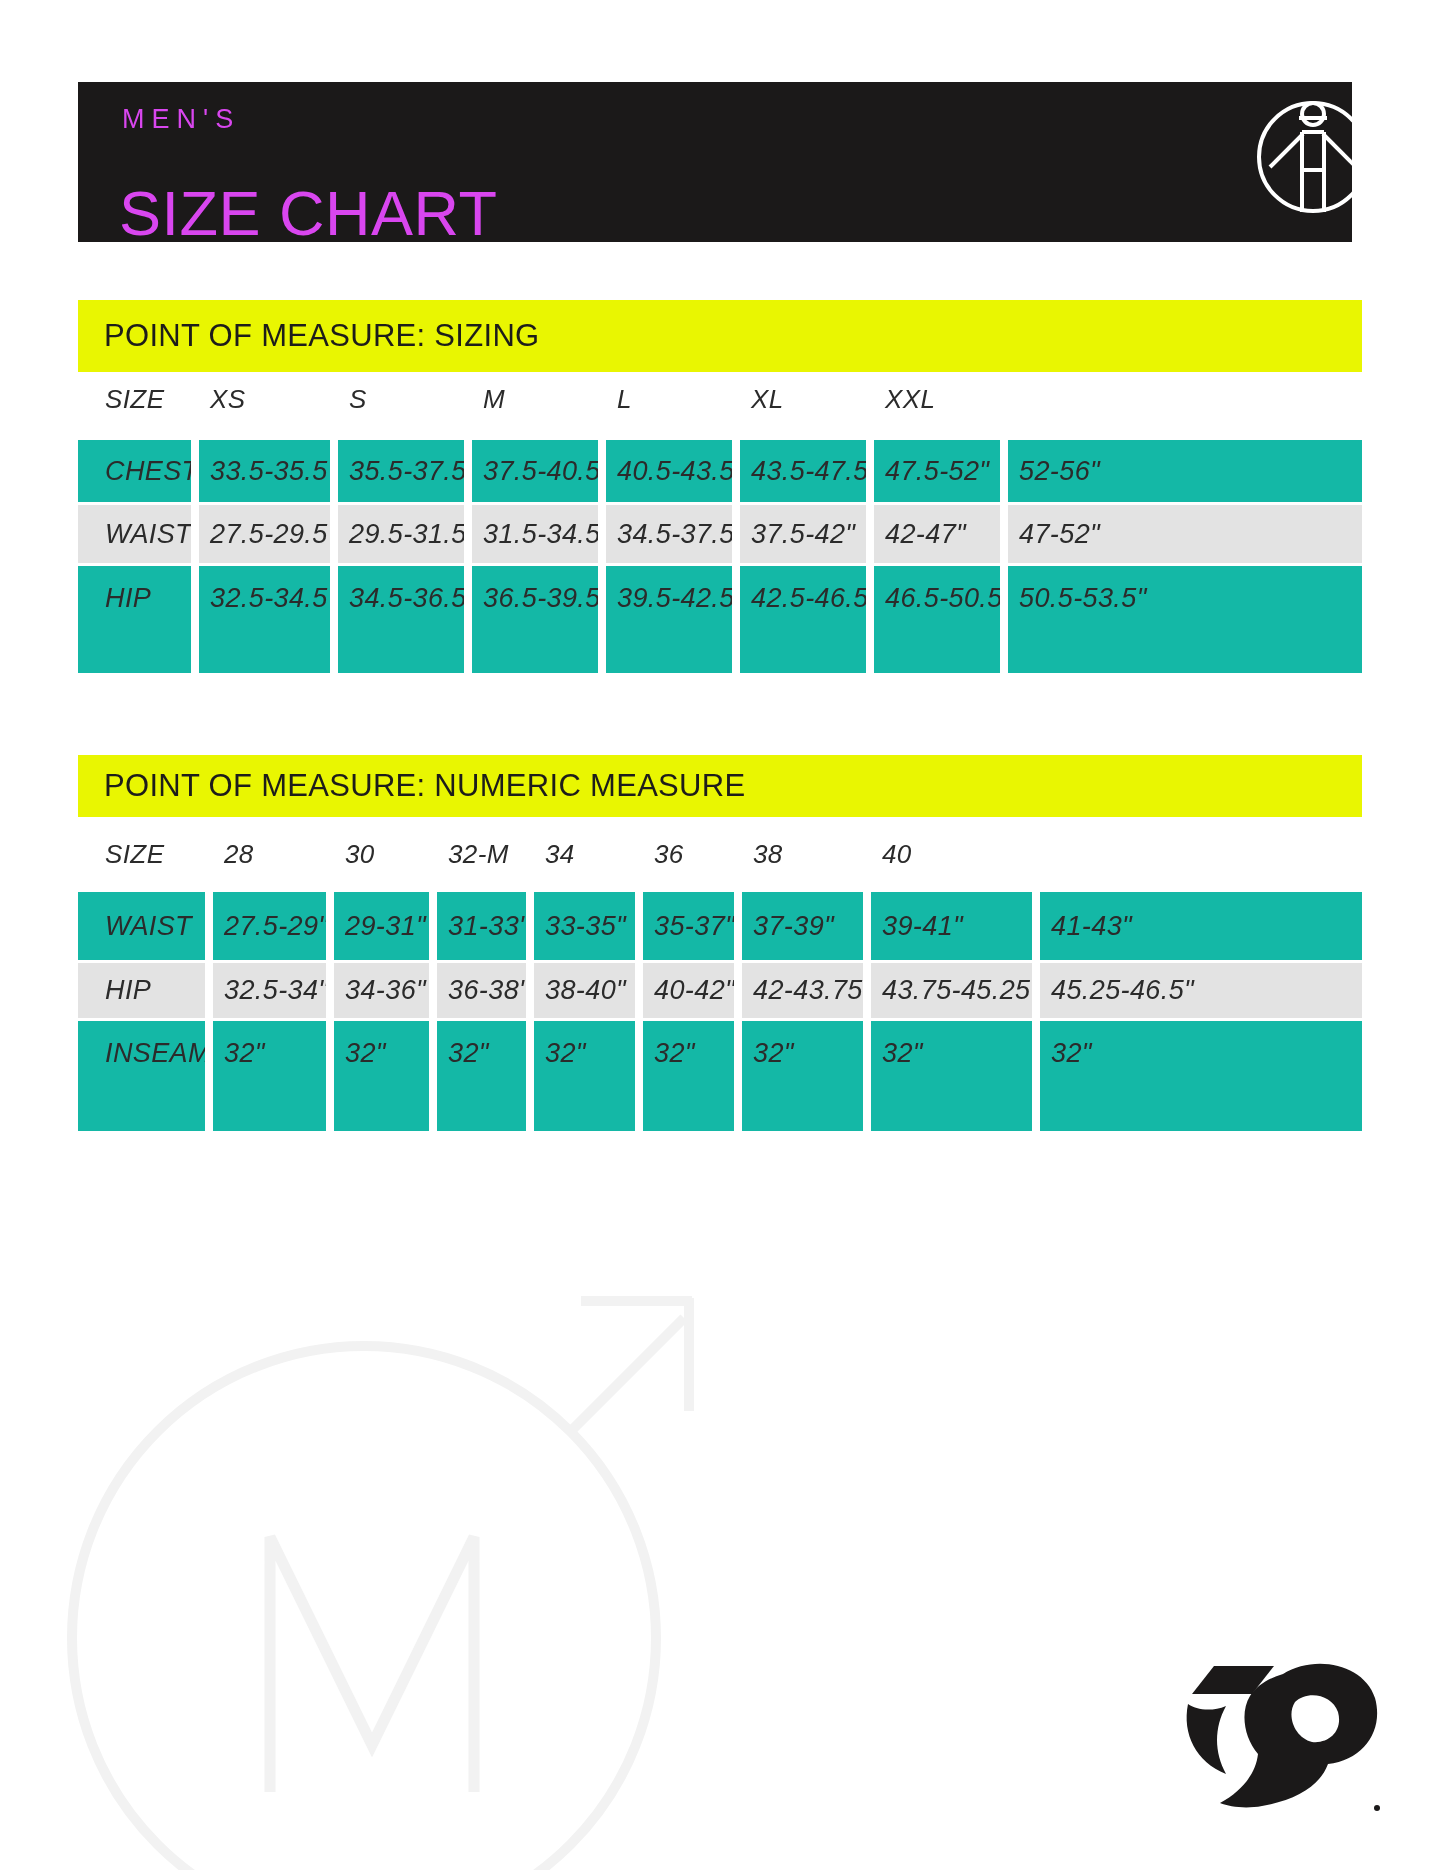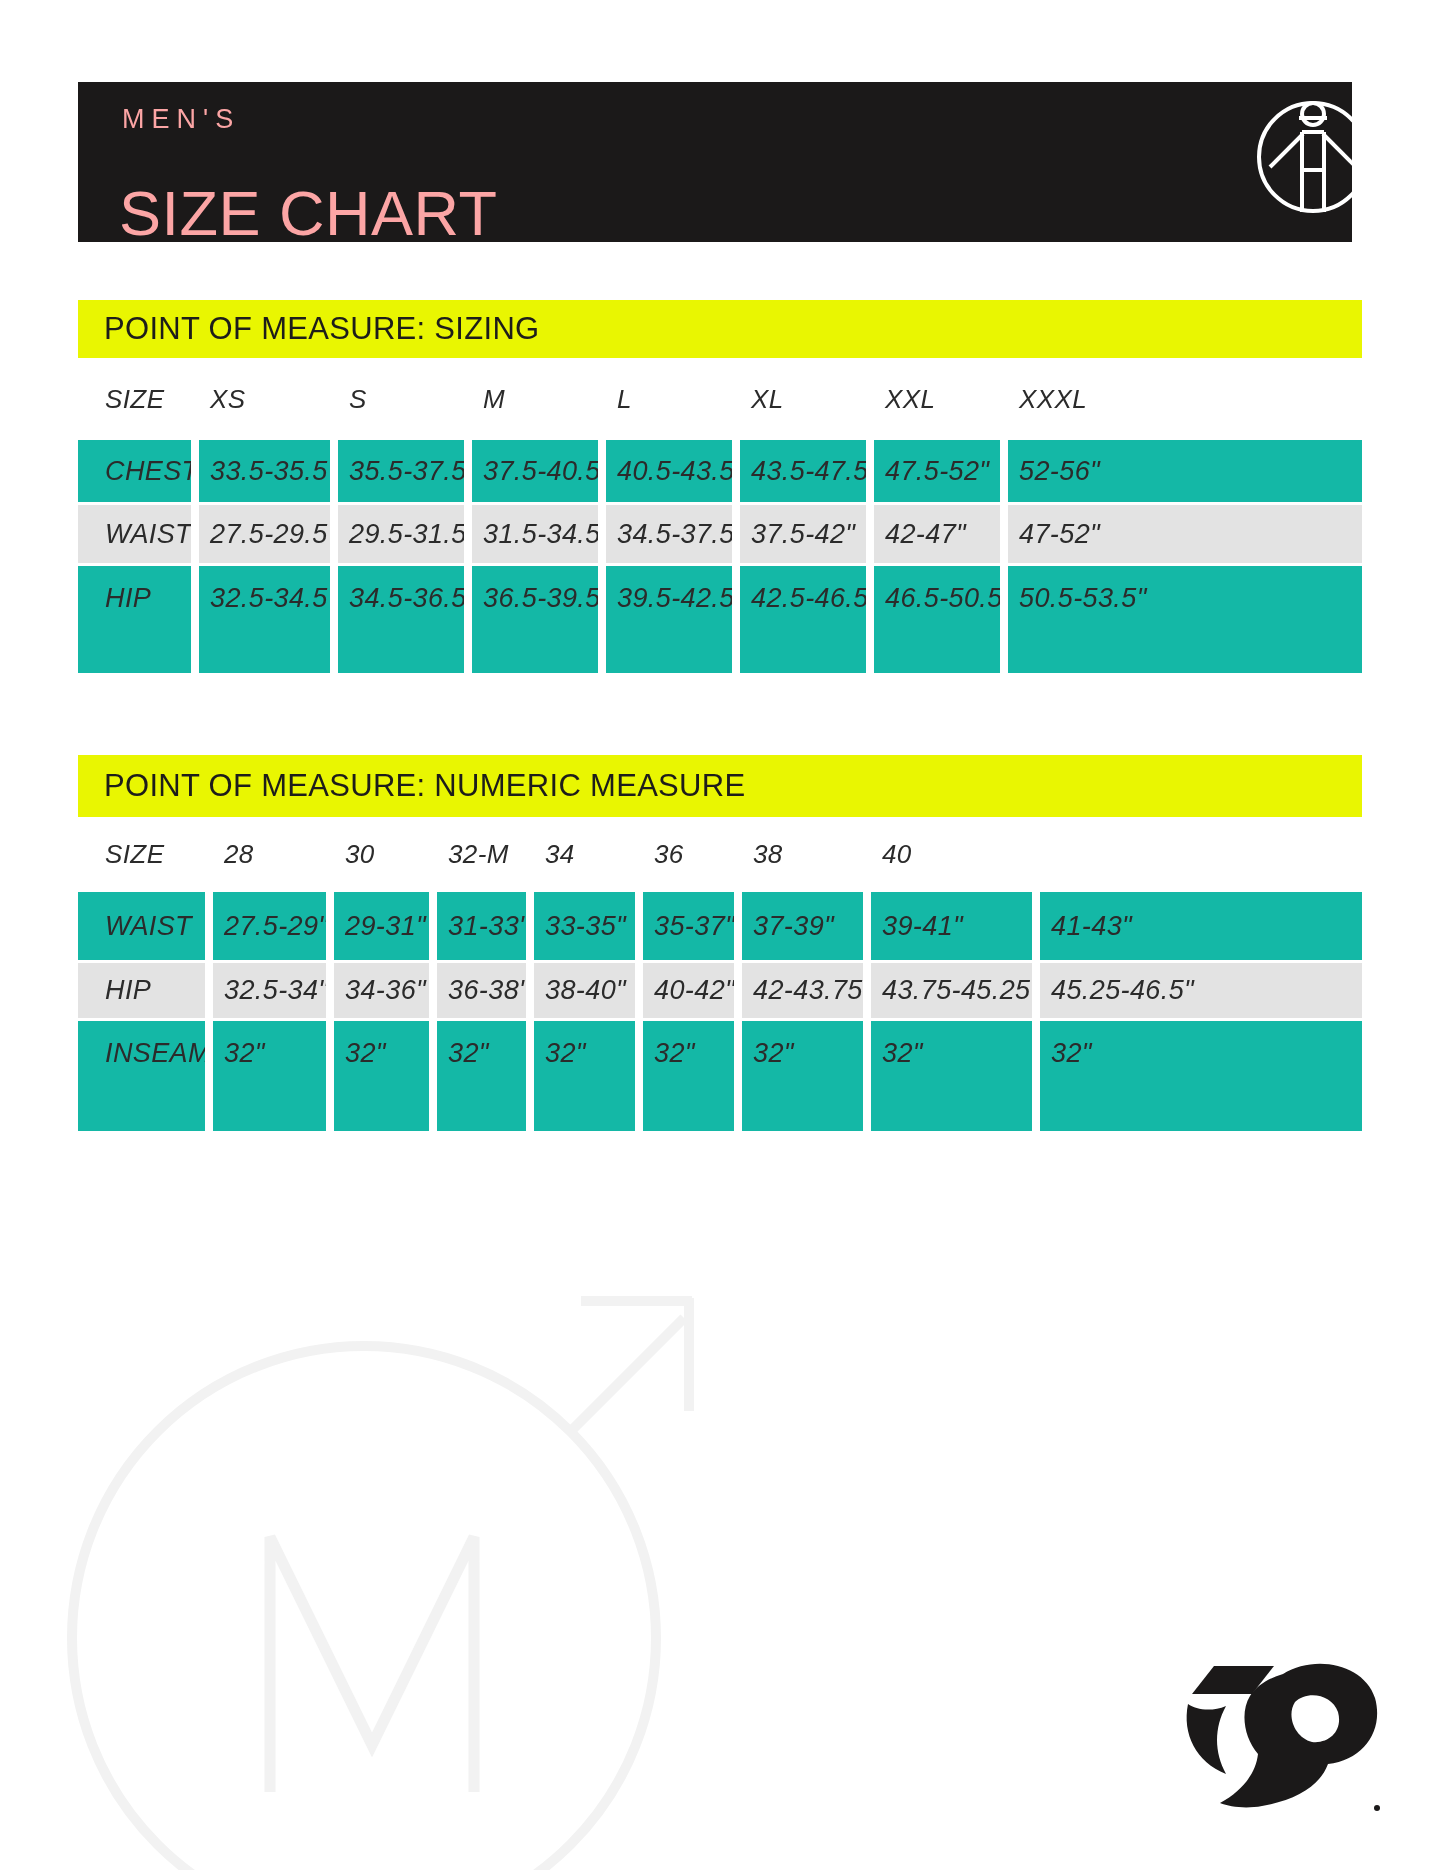--- a/index.html
+++ b/index.html
@@ -11,21 +11,21 @@
     font-family:"Liberation Sans", sans-serif;
     color:#2b2b2b;
   }
 
   
   .topbar {
     position:absolute; left:78px; top:82px;
     width:1274px; height:160px;
     background:#1b1919;
     overflow:hidden;
-    color:#fca5a5;
+    color:#d946ef;
     z-index:2;
     text-decoration:underline;
   }
   .eyebrow {
     position:absolute; left:44px; top:22px;
     font-size:27px; letter-spacing:7px; font-weight:400;
   }
   .pagetitle {
     position:absolute; left:41px; top:131px;
     font-size:63px; letter-spacing:0.5px; font-weight:400;
@@ -40,21 +40,21 @@
   
   .banner {
     position:relative; z-index:2;
     margin-left:78px; width:1284px;
     background:#e9f601;
     display:flex; align-items:center;
   }
   .banner .banner-text {
     padding-left:26px; font-size:31px; color:#1d1d1a; letter-spacing:0.3px;
   }
-  #banner-1 { position:absolute; top:300px; height:58px; }
+  #banner-1 { position:absolute; top:300px; height:72px; }
   #banner-2 { position:absolute; top:755px; height:62px; }
 
   
   .sizetable {
     position:absolute; left:78px;
     width:1284px; z-index:2;font-style:italic;
   }
   #table-0 { top:358px; }
   #table-1 { top:817px; }
   .trow { display:grid; column-gap:8px; margin-bottom:3px; }
@@ -130,21 +130,20 @@
 </div>
 <div class="sizetable" id="table-0">
     <div class="trow thead">
       <div class="cell label-cell header-cell">SIZE</div>
       <div class="cell header-cell">XS</div>
       <div class="cell header-cell">S</div>
       <div class="cell header-cell">M</div>
       <div class="cell header-cell">L</div>
       <div class="cell header-cell">XL</div>
       <div class="cell header-cell">XXL</div>
-      <div class="cell header-cell">XXXL</div>
     </div>
     <div class="trow r0">
       <div class="cell label-cell">CHEST</div>
       <div class="cell value-cell">33.5-35.5"</div>
       <div class="cell value-cell">35.5-37.5"</div>
       <div class="cell value-cell">37.5-40.5"</div>
       <div class="cell value-cell">40.5-43.5"</div>
       <div class="cell value-cell">43.5-47.5"</div>
       <div class="cell value-cell">47.5-52"</div>
       <div class="cell value-cell">52-56"</div>

